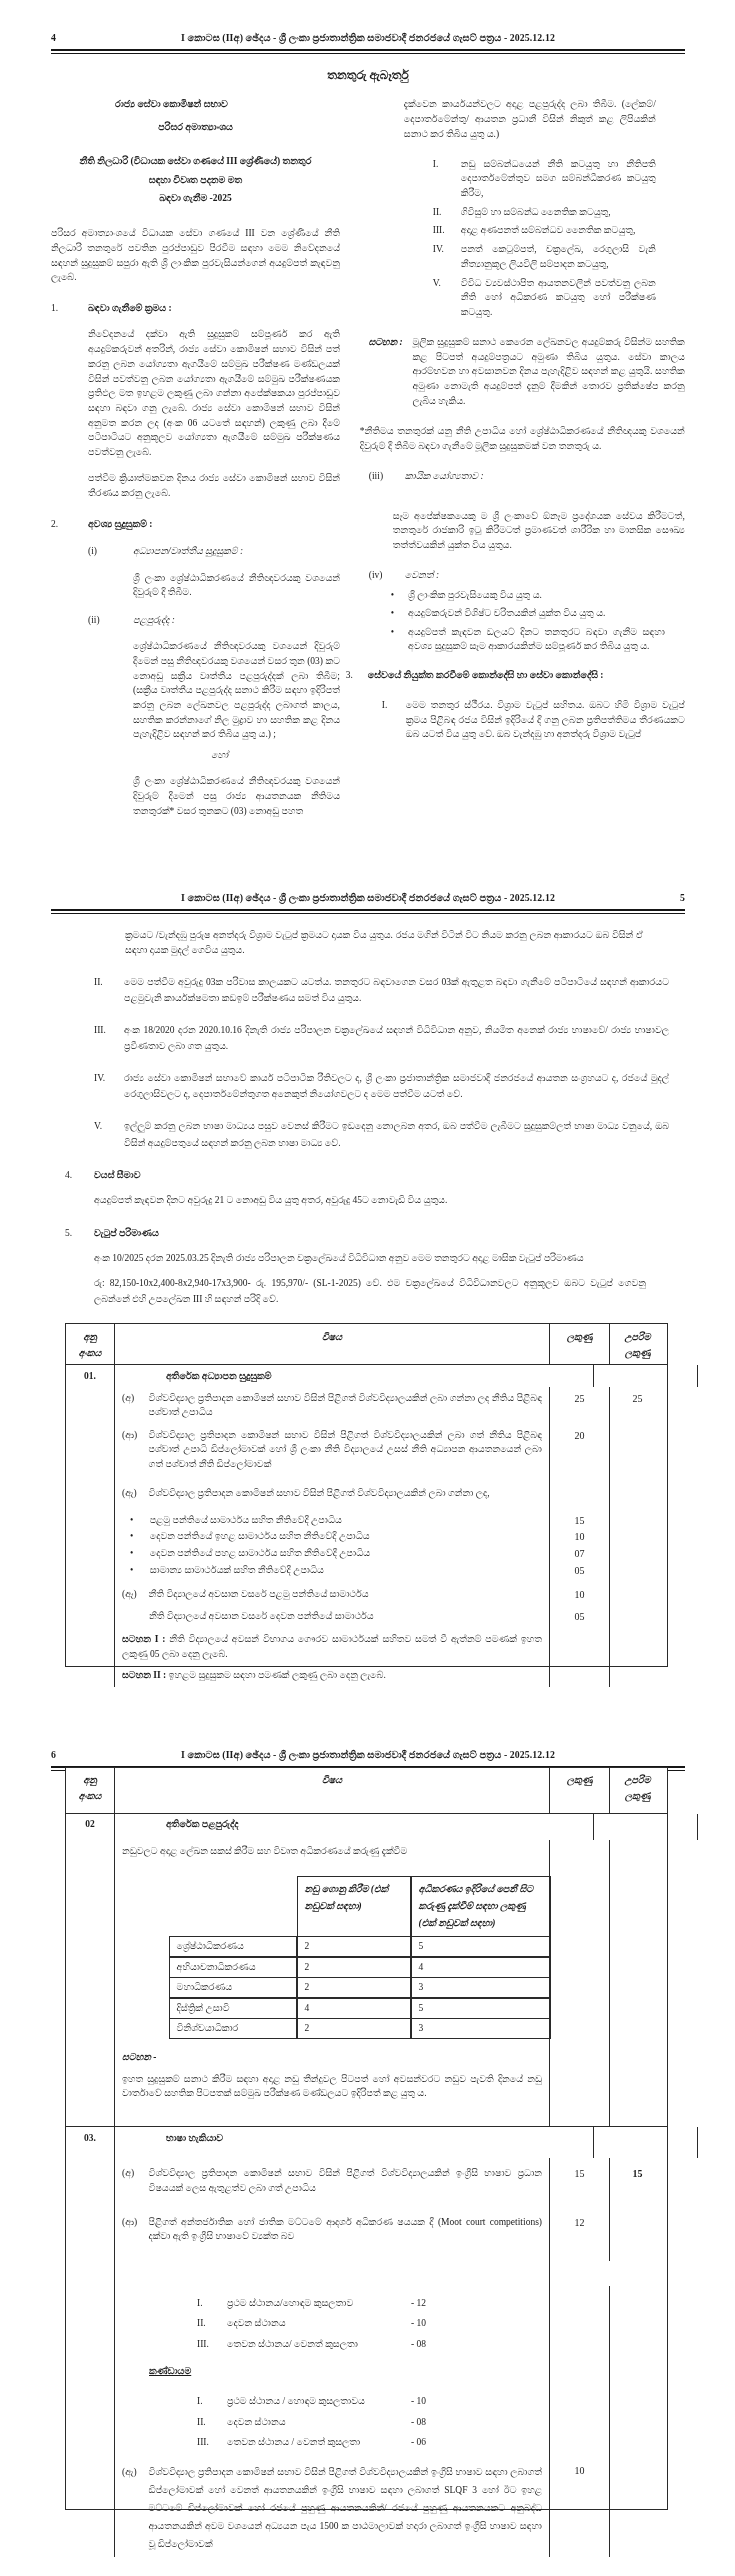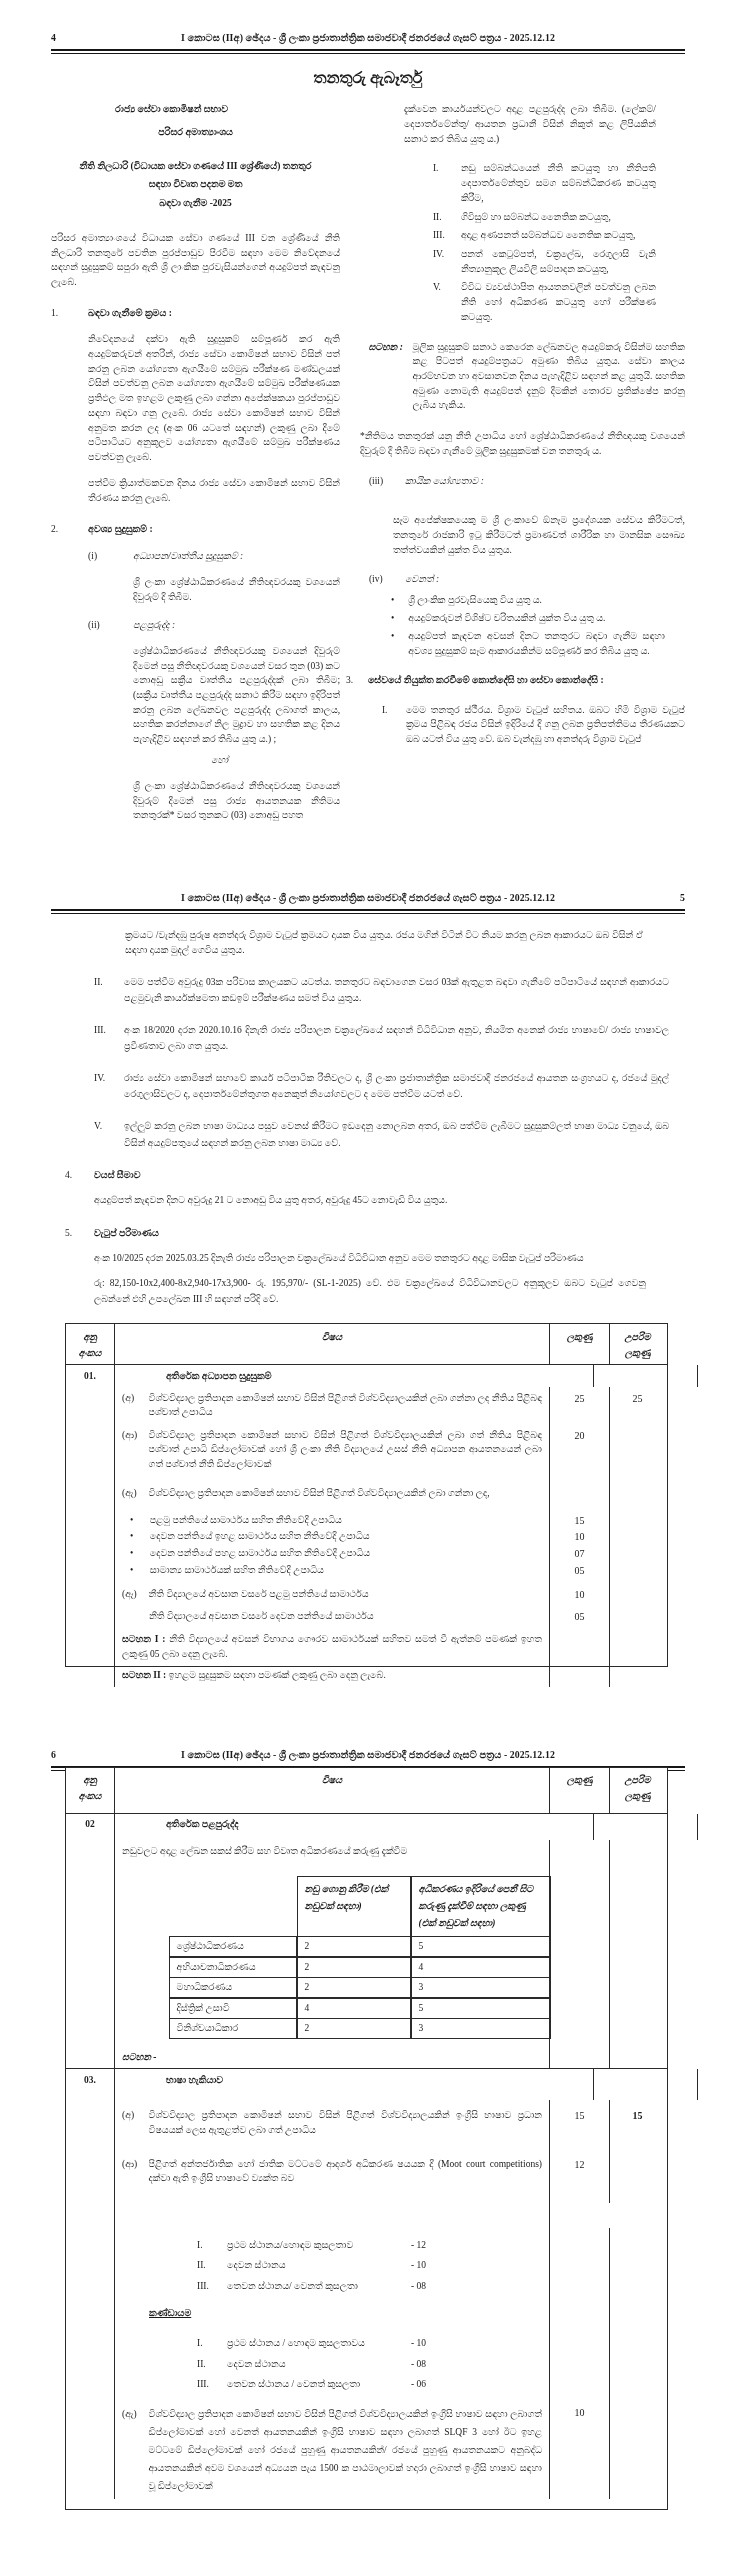--- a/index.html
+++ b/index.html
@@ -12,23 +12,23 @@
   #page4{top:30px;height:850px;}
   #page5{top:890px;height:848px;}
   #page6{top:1747px;height:775px;}
 
   .pg-head{display:flex;align-items:baseline;font-weight:bold;font-size:9.8px;}
   .pg-head .num{width:34px;font-family:"Liberation Serif",serif;}
   .pg-head .num.right{text-align:right;}
   .pg-head .title{flex:1;text-align:center;letter-spacing:0.1px;}
   .rule{margin-top:4px;border-top:2.3px solid #161616;border-bottom:0.9px solid #161616;height:1.7px;}
 
-  .doc-title{text-align:center;font-size:16px;font-weight:bold;margin:14px 0 0 0;line-height:1.2;}
-
-  .cols{display:flex;margin-top:14px;height:747px;overflow:hidden;justify-content:center;}
+  .doc-title{text-align:center;font-size:12px;font-weight:bold;margin:14px 0 0 0;line-height:1.2;}
+
+  .cols{display:flex;margin-top:14px;height:747px;overflow:hidden;}
   .col-l{width:289px;}
   .col-r{width:339px;margin-left:5.8px;}
 
   .bold{font-weight:bold;}
   .ital{font-style:italic;}
   .just{text-align:justify;}
   .und{text-decoration:underline;}
 
   
   .org{margin:1.2px 0 0 64px;font-weight:bold;}
@@ -183,21 +183,21 @@
         <div class="bul">
           <span>•</span>
           <span class="just">ශ්‍රී ලාංකික පුරවැසියෙකු විය යුතු ය.</span>
         </div>
         <div class="bul">
           <span>•</span>
           <span class="just">අයදුම්කරුවන් විශිෂ්ට චරිතයකින් යුක්ත විය යුතු ය.</span>
         </div>
         <div class="bul">
           <span>•</span>
-          <span class="just">අයදුම්පත් කැඳවන අවසන් දිනට තනතුරට බඳවා ගැනීම සඳහා අවශ්‍ය සුදුසුකම් සෑම ආකාරයකින්ම සම්පූර්ණ කර තිබිය යුතු ය.</span>
+          <span class="just">අයදුම්පත් කැඳවන ඩලයට් දිනට තනතුරට බඳවා ගැනීම සඳහා අවශ්‍ය සුදුසුකම් සෑම ආකාරයකින්ම සම්පූර්ණ කර තිබිය යුතු ය.</span>
         </div>
       </div>
 
       <div class="sec3">
         <span>3.</span>
         <span class="bold just">සේවයේ නියුක්ත කරවීමේ කොන්දේසි හා සේවා කොන්දේසි :</span>
       </div>
       <div class="cond">
         <span>I.</span>
         <span class="just">මෙම තනතුර ස්ථීරය. විශ්‍රාම වැටුප් සහිතය. ඔබට හිමි විශ්‍රාම වැටුප් ක්‍රමය පිළිබඳ රජය විසින් ඉදිරියේ දී ගනු ලබන ප්‍රතිපත්තිමය තීරණයකට ඔබ යටත් විය යුතු වේ. ඔබ වැන්දඹු හා අනත්දරු විශ්‍රාම වැටුප්</span>
@@ -448,20 +448,26 @@
       <div class="c c3"></div>
       <div class="c"></div>
     </div>
 
     <div class="band" style="min-height:22px">
       <div class="c c1"></div>
       <div class="c c2 bold ital">සටහන -</div>
       <div class="c c3"></div>
       <div class="c"></div>
     </div>
+    <div class="band" style="min-height:58px">
+      <div class="c c1"></div>
+      <div class="c c2 just">ඉහත සුදුසුකම් සනාථ කිරීම සඳහා අදාළ නඩු තීන්දුවල පිටපත් හෝ අවසන්වරට නඩුව පැවති දිනයේ නඩු වාර්තාවේ සහතික පිටපතක් සම්මුඛ පරීක්ෂණ මණ්ඩලයට ඉදිරිපත් කළ යුතු ය.</div>
+      <div class="c c3"></div>
+      <div class="c"></div>
+    </div>
 
     <div class="band hr" style="min-height:31px">
       <div class="c c1">03.</div>
       <div class="c c2 bold">භාෂා හැකියාව</div>
       <div class="c c3"></div>
       <div class="c"></div>
     </div>
 
     <div class="band" style="min-height:53px">
       <div class="c c1" style="padding-top:8px"></div>

